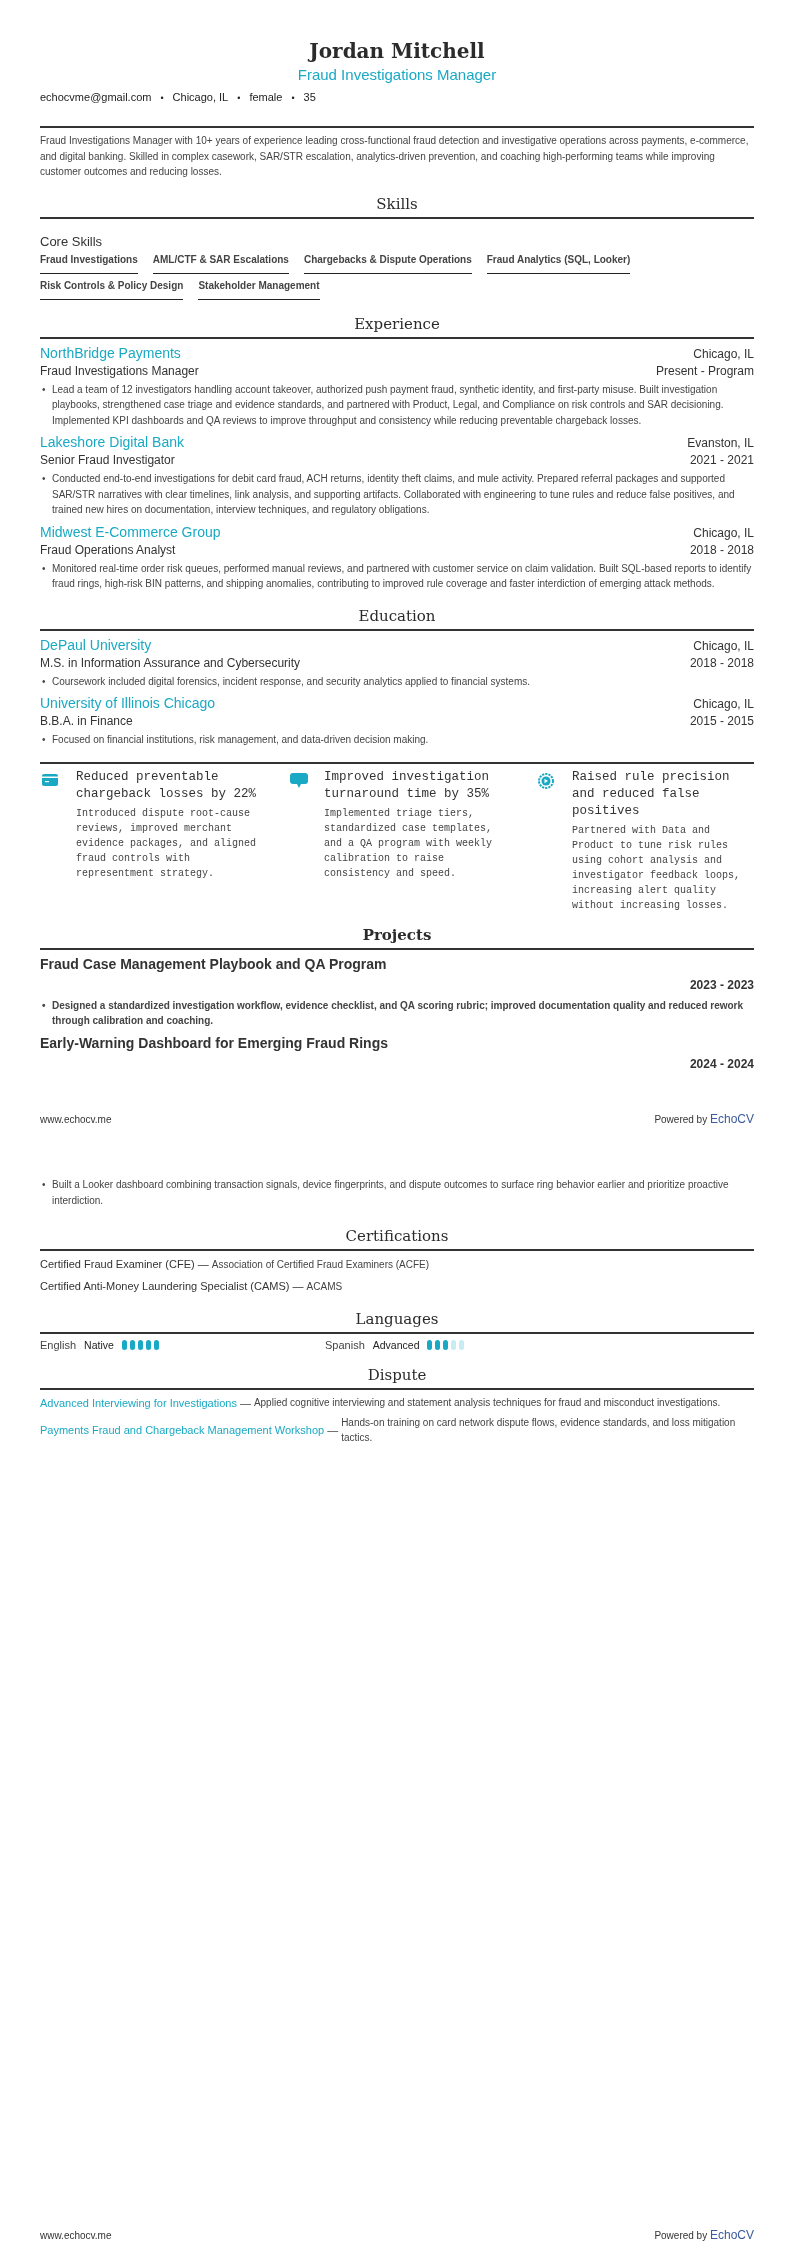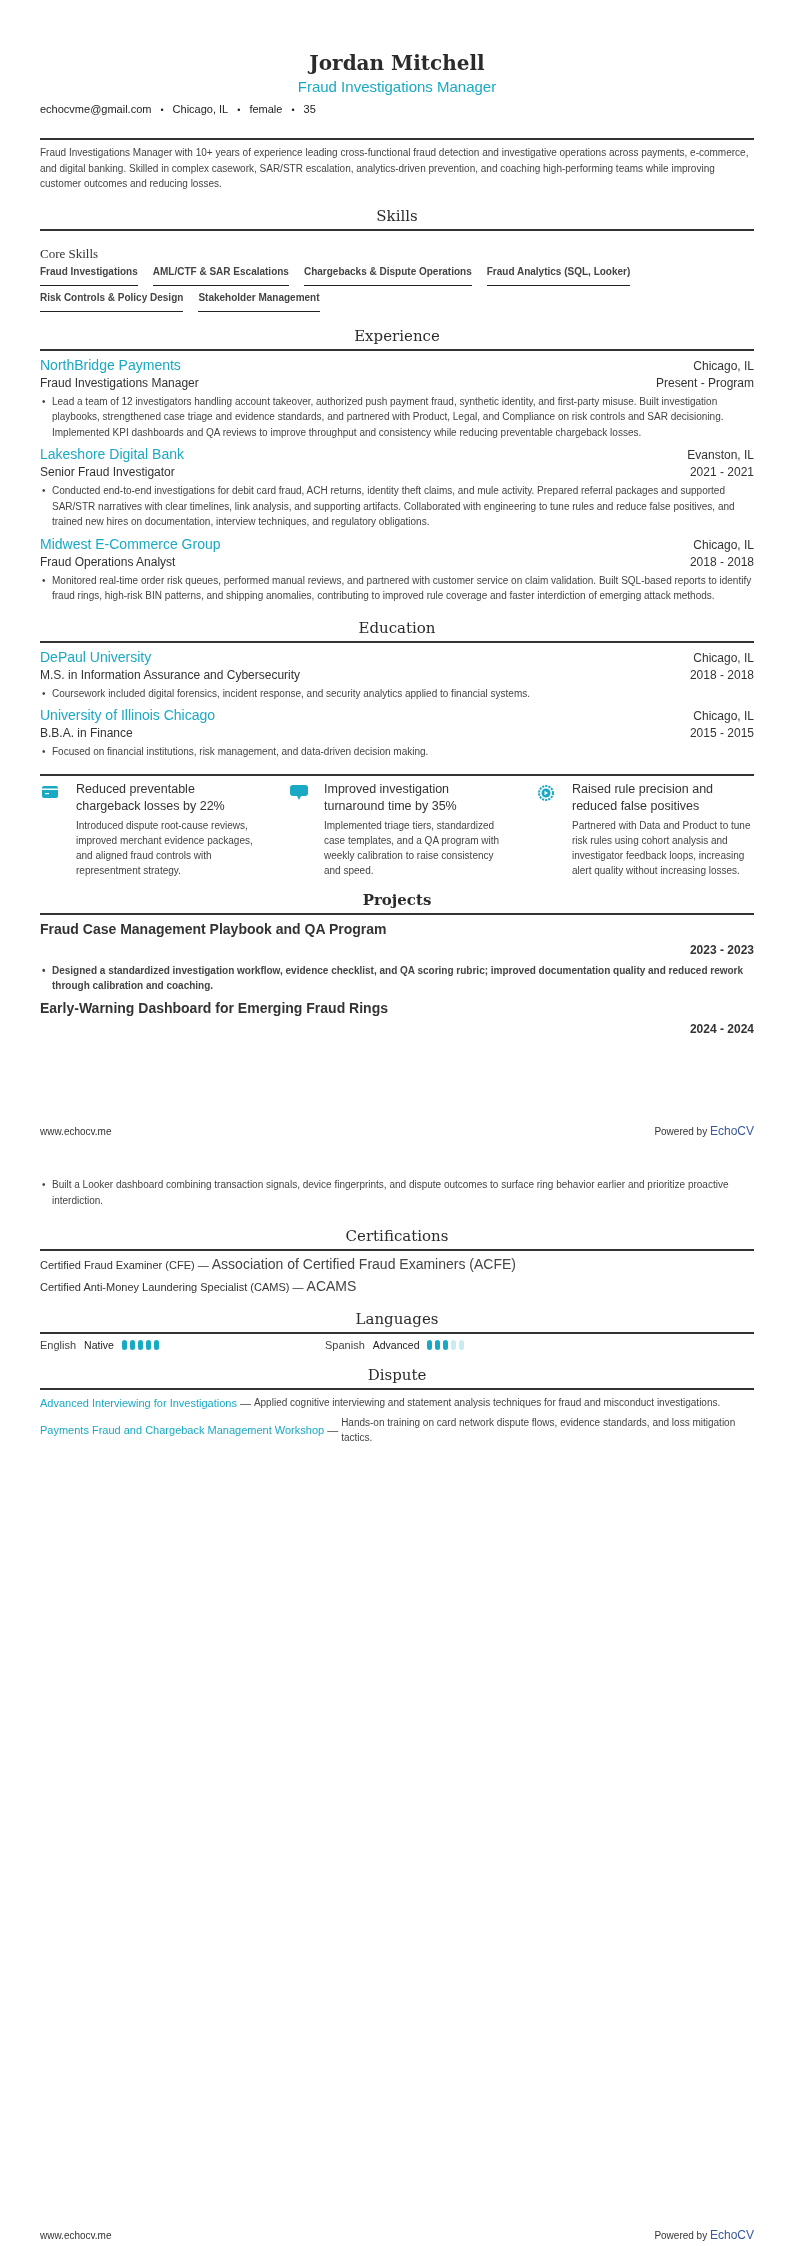--- a/index.html
+++ b/index.html
@@ -1,61 +1,61 @@
 <!DOCTYPE html>
 <html><head>
   <meta charset="utf-8">
   <style>
     * { box-sizing: border-box; margin: 0; padding: 0; }
     html, body { width: 794px; height: 2246px; background: #ffffff; }
     body { font-family: "Liberation Sans", sans-serif; color: #333333; position: relative; }
     .page { position: absolute; left: 0; width: 794px; }
-    .page1 { top: 12px; height: 1123px; }
+    .page1 { top: 0; height: 1123px; }
     .page2 { top: 1123px; height: 1123px; }
     .content { padding: 0 40px; }
 
     .name { font-family: "DejaVu Serif", serif; font-weight: bold; font-size: 20px; text-align: center; color: #2b2b2b; padding-top: 38px; line-height: 26px; }
     .headline { text-align: center; color: #1aa9c4; font-size: 15px; line-height: 20px; margin-top: 1px; }
     .contact { text-align: left; font-size: 11px; color: #222; margin-top: 4px; line-height: 16px; }
     .contact .sep { display: inline-block; margin: 0 9px; font-size: 9px; vertical-align: middle; }
 
     .section-title { font-family: "DejaVu Serif", serif; font-size: 15px; text-align: center; color: #2b2b2b; line-height: 20px; }
     .section-rule { height: 2px; background: #333; margin-top: 3px; margin-bottom: 5px; }
     .sec { margin-top: 12px; }
 
     .summary-text { font-size: 10px; line-height: 15.5px; color: #444; }
 
-    .skill-group { font-size: 13px; color: #333; line-height: 18px; margin-top: 14px; font-family: Liberation Serif, serif; }
+    .skill-group { font-size: 13px; color: #333; line-height: 18px; margin-top: 14px; }
     .skill-tags { display: flex; flex-wrap: wrap; column-gap: 15px; row-gap: 6px; margin-top: 3px; }
     .skill-tag { font-size: 10px; color: #444; padding-bottom: 7px; border-bottom: 1.5px solid #222; line-height: 12px; font-weight: bold; }
 
     .entry { margin-top: 5px; }
     .entry-row { display: flex; justify-content: space-between; align-items: baseline; }
     .org { color: #1aa9c4; font-size: 14px; line-height: 19px; }
     .loc { font-size: 12px; color: #333; }
     .role { font-size: 12px; color: #333; line-height: 17px; }
     .dates { font-size: 12px; color: #333; }
     .bullets { list-style: none; margin-top: 2px; }
     .bullets li { position: relative; padding-left: 12px; font-size: 10px; line-height: 15.5px; color: #444; }
     .bullets li::before { content: "•"; position: absolute; left: 2px; top: 0; color: #444; }
 
-    .ach-grid { display: flex; gap: 30px; margin-top: 4px; }
+    .ach-grid { display: flex; gap: 30px; margin-top: 4px; font-family: Liberation Mono, monospace; }
     .ach { flex: 1; display: flex; }
     .ach-icon { width: 36px; flex-shrink: 0; padding-top: 4px; padding-left: 2px; }
     .ach-title { font-size: 12.5px; line-height: 17px; color: #333; }
     .ach-desc { font-size: 10px; line-height: 15px; color: #444; margin-top: 3px; }
 
     .proj-title { font-size: 14px; color: #333; line-height: 19px; }
     .proj-dates { text-align: right; font-size: 12px; color: #333; margin-top: 3px; line-height: 16px; }
 
     .footer { position: absolute; left: 40px; right: 40px; display: flex; justify-content: space-between; align-items: baseline; font-size: 10px; color: #333; }
     .footer .brand { color: #3a5a9c; font-size: 12px; }
 
     .cert { font-size: 11px; line-height: 16px; color: #333; margin-top: 5px; }
-    .cert .issuer { font-size: 14px; color: #444; }
+    .cert .issuer { font-size: 10px; color: #444; }
 
     .lang-row { display: flex; margin-top: 4px; }
     .lang { width: 243px; display: flex; align-items: center; font-size: 11px; }
     .lang .lname { color: #444; margin-right: 8px; }
     .lang .level { color: #222; font-size: 10.5px; margin-right: 8px; }
     .dots { display: flex; gap: 3px; }
     .dot { width: 5px; height: 10px; border-radius: 3px; background: #1aa9c4; }
     .dot.off { background: #c8ecf3; }
 
     .train { display: flex; align-items: center; margin-top: 5px; }

